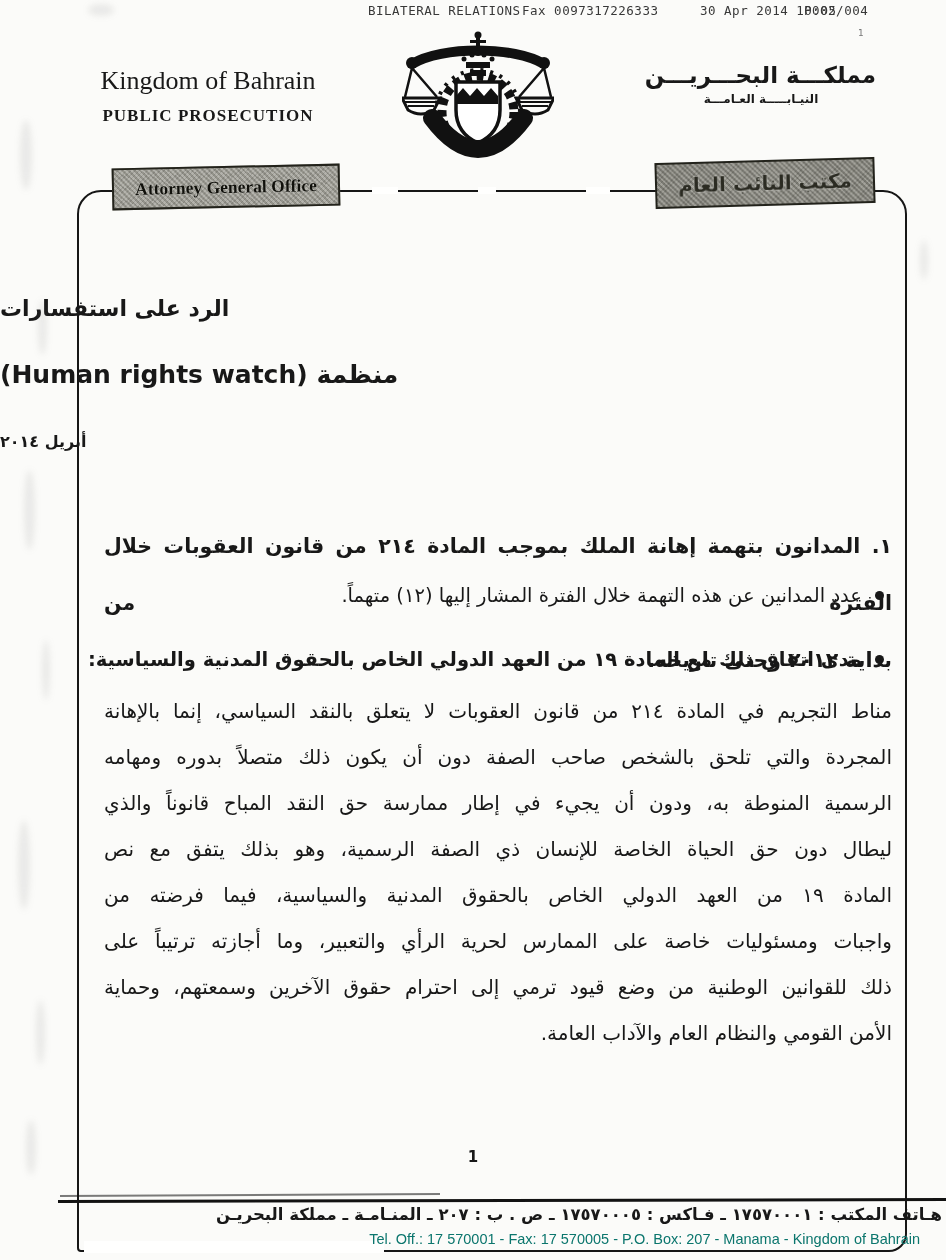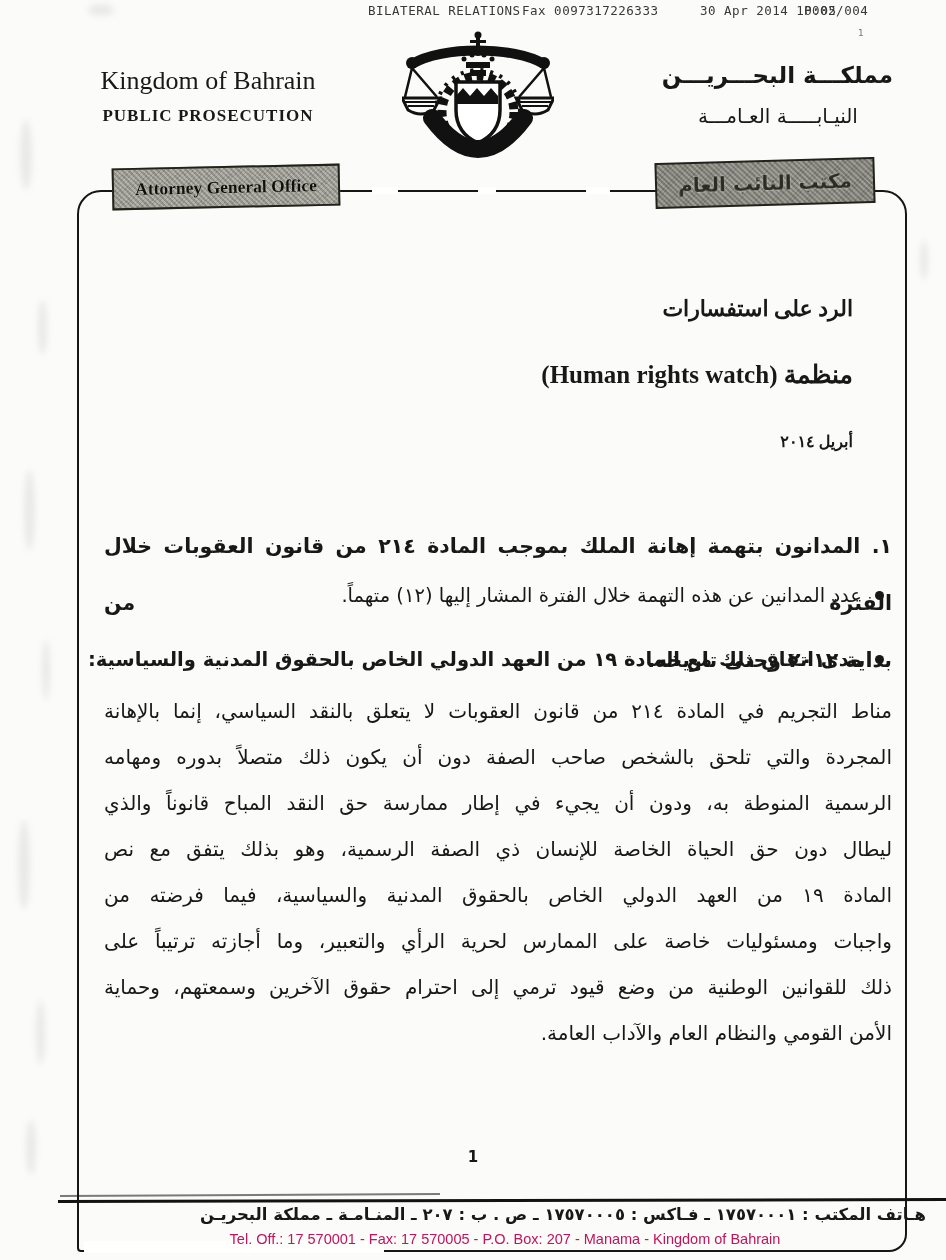--- a/index.html
+++ b/index.html
@@ -18,23 +18,23 @@
   .fax .f2{left:522px;}
   .fax .f3{left:700px;text-align:center;}
   .fax .f4{left:804px;}
   .fax-speck{position:absolute;left:858px;top:28px;font-size:9px;color:#777;}
 
   
   .lh-en{position:absolute;left:78px;top:66px;width:260px;text-align:center;}
   .lh-en .t1{font-family:"Liberation Serif",serif;font-weight:normal;font-size:26px;white-space:nowrap;}
   .lh-en .t2{font-family:"Liberation Serif",serif;font-weight:bold;font-size:17px;
     letter-spacing:1px;margin-top:10px;white-space:nowrap;}
-  .lh-ar{position:absolute;right:53px;top:62px;width:230px;direction:rtl;text-align:center;}
+  .lh-ar{position:absolute;right:70px;top:62px;width:230px;direction:rtl;text-align:center;}
   .lh-ar .t1{font-weight:bold;font-size:23px;white-space:nowrap;}
-  .lh-ar .t2{font-weight:normal;font-size:20px;margin-top:16px;white-space:nowrap;}
+  .lh-ar .t2{font-weight:bold;font-size:12px;margin-top:4px;white-space:nowrap;}
   .emblem{position:absolute;left:402px;top:30px;width:152px;height:138px;}
 
   
   .frame{position:absolute;left:77px;top:190px;width:826px;height:1058px;
     border:2.5px solid #1a1a1a;border-radius:24px 24px 18px 4px;}
   .frame-gap{position:absolute;height:7px;background:#fbfbf9;top:187px;}
   .g1{left:372px;width:26px;} .g2{left:478px;width:18px;} .g3{left:586px;width:24px;}
   .frame-mask{position:absolute;left:84px;top:1241px;width:300px;height:12px;background:#fbfbf9;}
 
   
@@ -51,21 +51,21 @@
   .stamp-ar{left:655px;top:160px;width:216px;height:42px;transform:rotate(-1.6deg);
     direction:rtl;font-weight:bold;font-size:20px;color:#2e2e26;
     background:
       repeating-linear-gradient(45deg,rgba(50,50,45,.28) 0 2px,rgba(230,230,225,.14) 2px 4px),
       repeating-linear-gradient(135deg,rgba(50,50,45,.2) 0 1px,rgba(180,180,175,.12) 1px 3px),
       #94938b;
     text-shadow:0 0 2px rgba(240,240,235,.9);filter:blur(.3px);}
 
   
   .rtl{direction:rtl;}
-  .title{position:absolute;left:0;width:853px;text-align:right;font-weight:bold;white-space:nowrap;font-family:Liberation Serif, serif;}
+  .title{position:absolute;left:0;width:853px;text-align:left;font-weight:bold;white-space:nowrap;}
   .title1{top:296px;font-size:22px;}
   .title2{top:360px;font-size:25px;}
   .title3{top:432px;font-size:16px;}
 
   .para{position:absolute;left:104px;width:788px;direction:rtl;}
   .para .tline{text-align:justify;text-align-last:justify;}
   .para .tline:last-child{text-align-last:right;}
   .para1{top:518px;font-weight:bold;font-size:20.5px;}
   .para1 .tline{line-height:57px;}
   .bodypara{top:688px;font-size:20px;}
@@ -79,24 +79,24 @@
   .bullet-row.bold{font-weight:bold;margin-top:24px;}
 
   .pagenum{position:absolute;left:0;top:1148px;width:946px;text-align:center;
     font-size:15px;font-weight:bold;}
 
   
   .foot-rule{position:absolute;left:58px;top:1199px;width:888px;height:2.5px;
     background:#161616;transform:rotate(-.12deg);}
   .foot-rule2{position:absolute;left:60px;top:1194px;width:380px;height:1.5px;
     background:rgba(20,20,20,.55);transform:rotate(-.3deg);}
-  .foot-ar{position:absolute;right:20px;top:1205px;width:850px;direction:rtl;
+  .foot-ar{position:absolute;right:4px;top:1205px;width:850px;direction:rtl;
     text-align:right;font-size:16.5px;font-weight:bold;white-space:nowrap;}
-  .foot-en{position:absolute;left:90px;top:1231px;width:830px;text-align:center;
-    font-family:"Liberation Sans",sans-serif;font-size:14.5px;color:#be185d;white-space:nowrap;}
+  .foot-en{position:absolute;left:90px;top:1231px;width:830px;text-align:right;
+    font-family:"Liberation Sans",sans-serif;font-size:14.5px;color:#0f766e;white-space:nowrap;}
 
   
   .noise{position:absolute;background:rgba(110,110,108,.12);border-radius:50%;filter:blur(3px);}
 </style>
 </head>
 <body>
 
 <div class="page">
   <div class="scanwrap">
 

